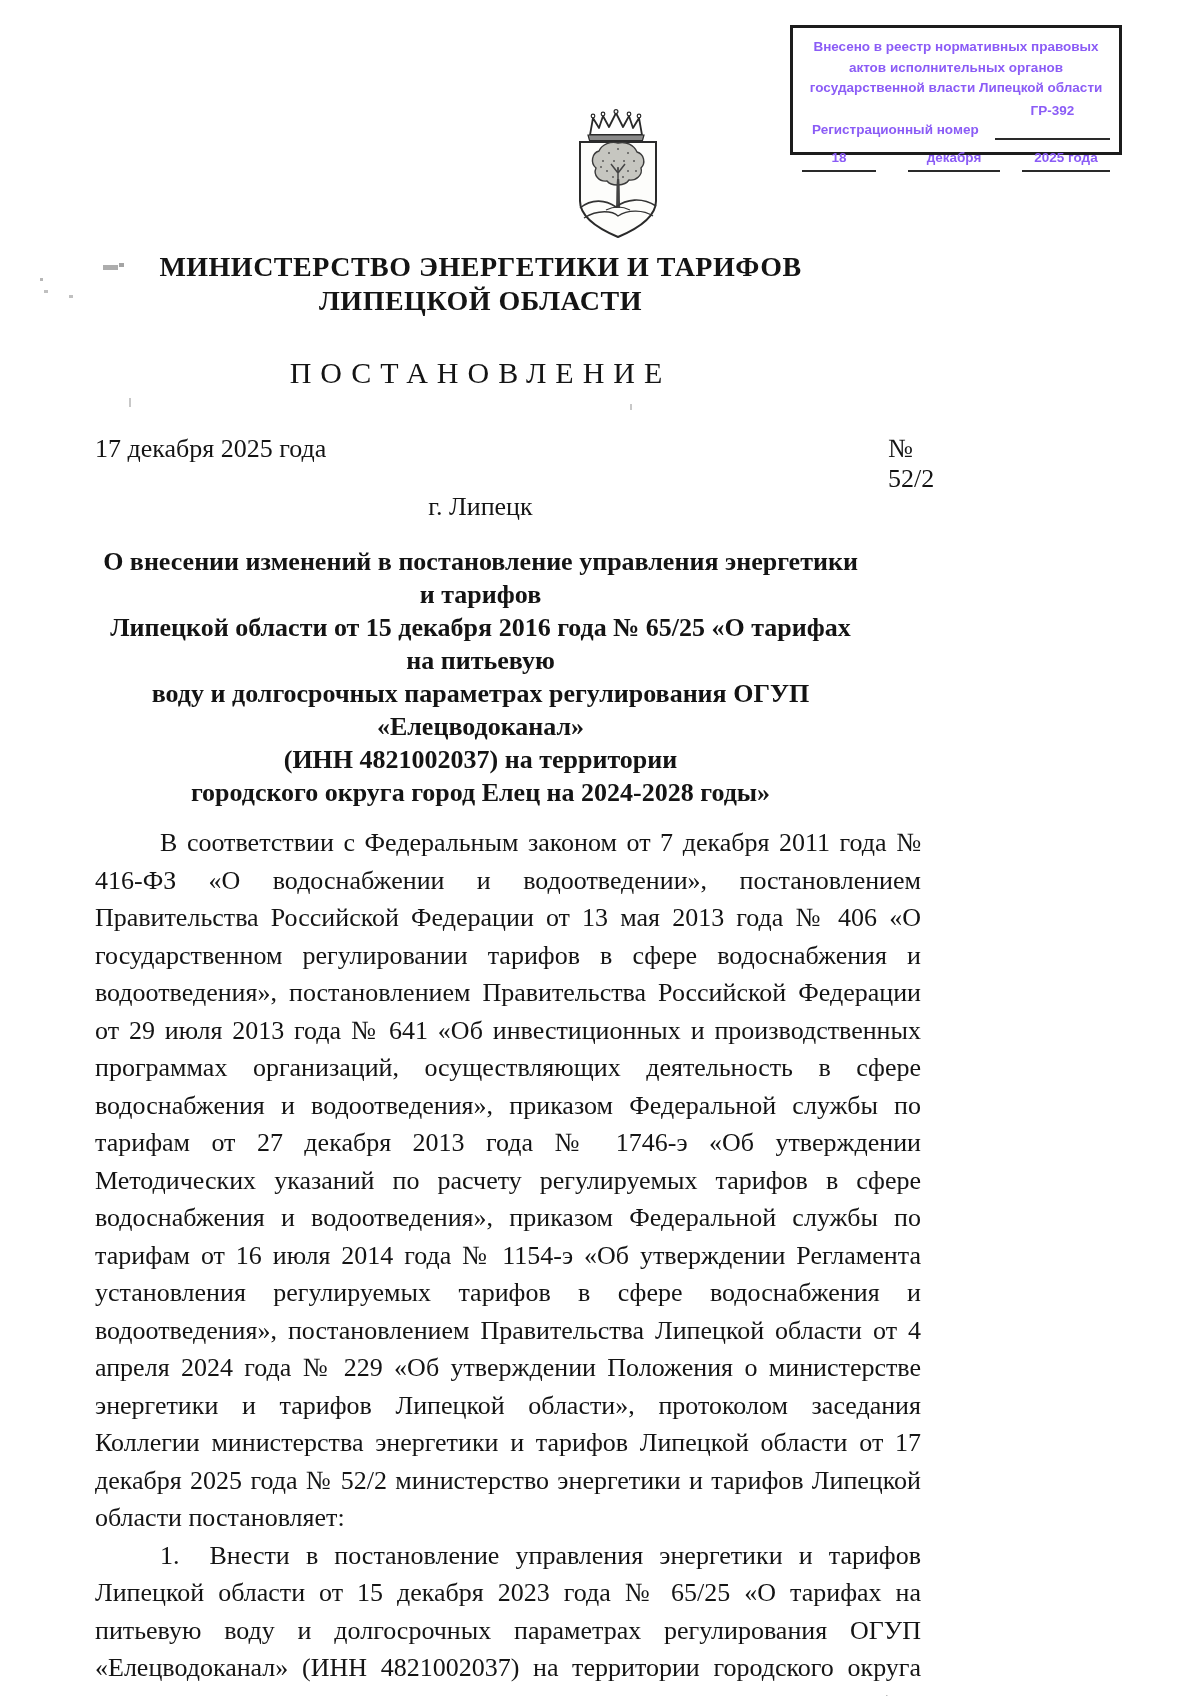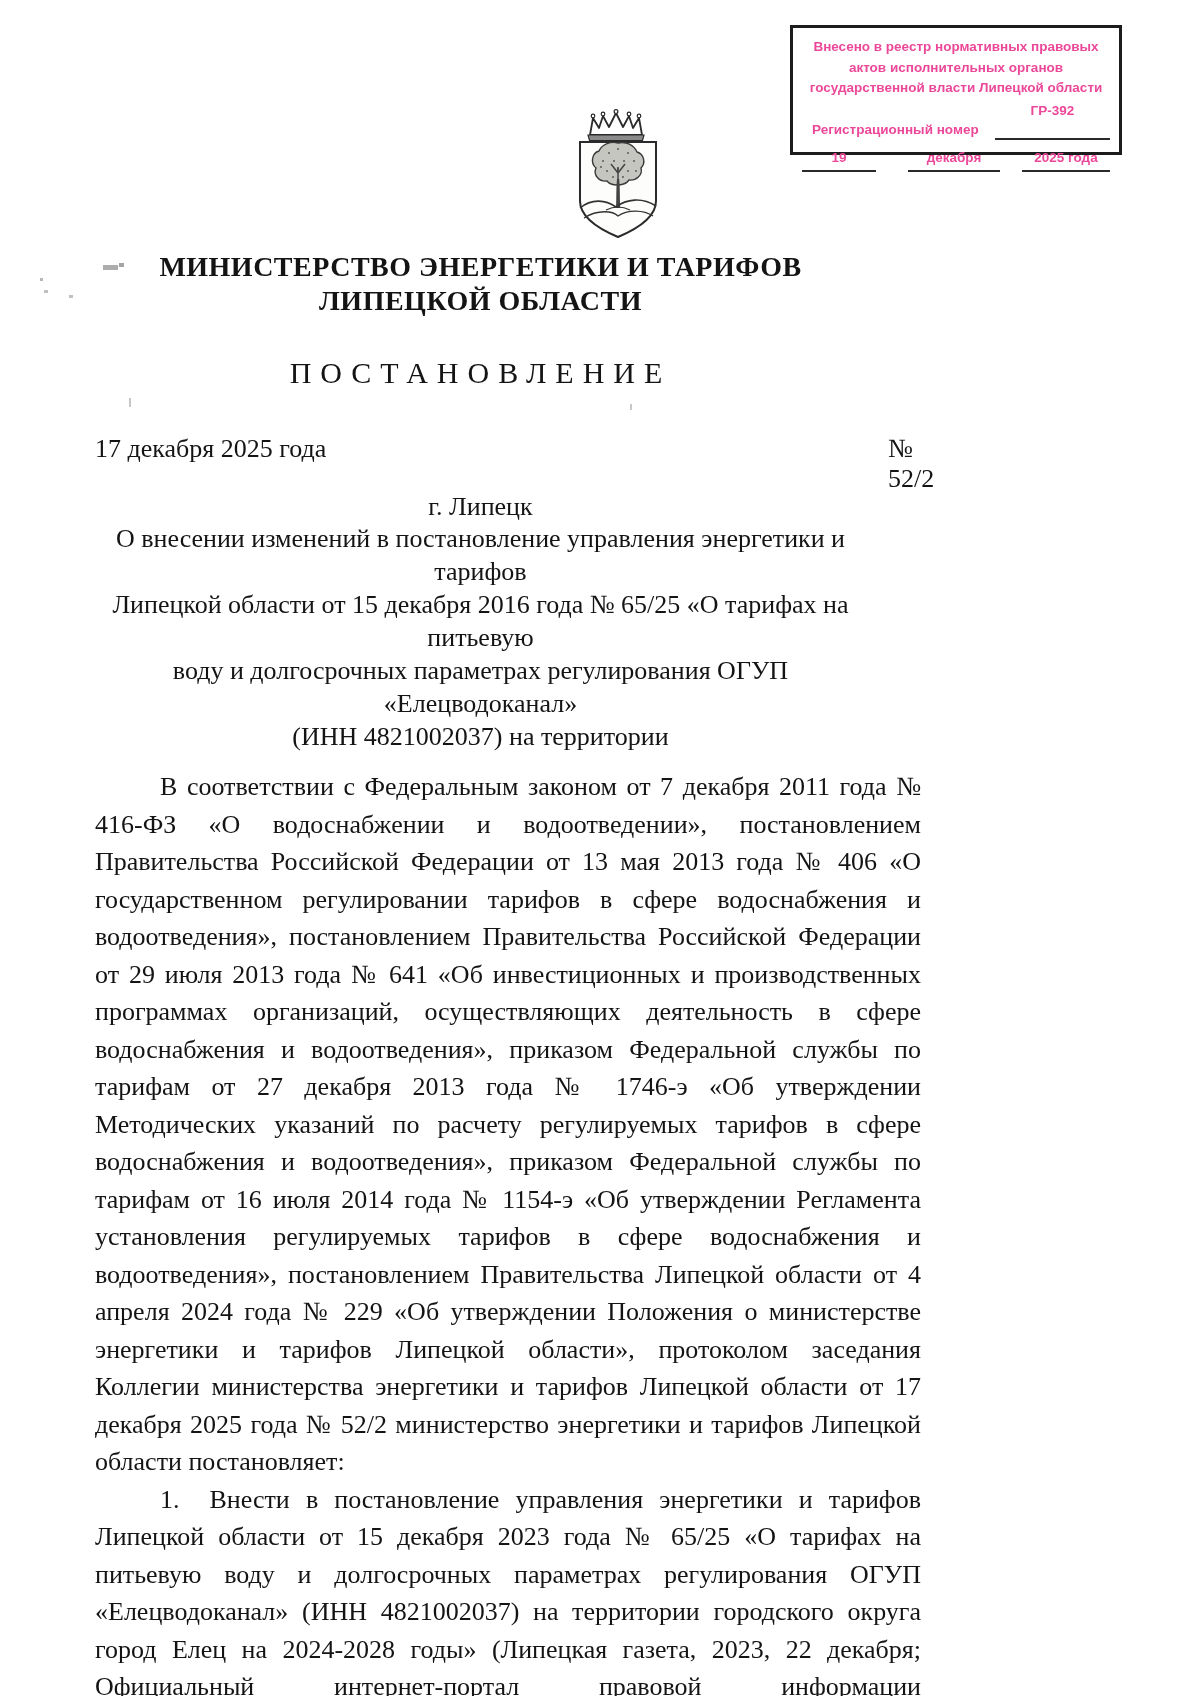--- a/index.html
+++ b/index.html
@@ -12,21 +12,21 @@
     color:#141414;
     overflow:hidden;
   }
   
   .stamp{
     position:absolute;left:790px;top:25px;width:332px;height:130px;
     box-sizing:border-box;
     border:3px solid #1c1c1c;
     padding:9px 9px 7px 9px;
     font-family:"Liberation Sans", sans-serif;
-    font-size:13.5px;font-weight:bold;color:#ec4899;
+    font-size:13.5px;font-weight:bold;color:#8b5cf6;
     line-height:20.5px;text-align:center;
   }
   .stamp-row{display:flex;align-items:flex-end;}
   .stamp-reg{margin-top:2px;}
   .stamp-reg .lbl{white-space:nowrap;padding-left:10px;}
   .stamp-reg .val{flex:1;margin-left:16px;border-bottom:2px solid #2a2a2a;text-align:center;padding-bottom:17px;}
   .stamp-date{margin-top:8px;}
   .stamp-date .cell{border-bottom:2px solid #2a2a2a;text-align:center;padding-bottom:1px;}
   .stamp-date .d1{width:74px;}
   .stamp-date .d2{width:92px;margin-left:32px;}
@@ -34,21 +34,21 @@
   
   .emblem{position:absolute;left:576px;top:109px;width:84px;height:132px;}
   
   .content{position:absolute;left:0;top:0;width:1016px;padding:250px 95px 0 95px;box-sizing:border-box;}
   .c{ text-align:center;padding-right:55px; }
   .ministry{font-weight:bold;font-size:28px;line-height:34px;letter-spacing:.5px;}
   .doc-type{margin-top:38px;font-weight:normal;font-size:30px;letter-spacing:9px;}
   .meta{position:relative;margin-top:44px;font-size:26px;height:34px;}
   .meta .num{position:absolute;left:793px;top:0;}
   .city{margin-top:24px;font-size:26px;}
-  .subject{font-weight:normal;font-size:26px;line-height:33px;}
+  .subject{margin-top:23px;font-weight:bold;font-size:26px;line-height:33px;}
   
   .para{
     margin:0;font-size:26px;line-height:37.5px;
     text-align:justify;text-indent:65px;
   }
   .para.first{margin-top:15px;}
   .para.second{}
   .item-num{margin-right:30px;}
   
   .speck{position:absolute;background:#4a4a4a;}
@@ -60,21 +60,21 @@
 
   <div class="stamp">
     <div>Внесено в реестр нормативных правовых</div>
     <div>актов исполнительных органов</div>
     <div>государственной власти Липецкой области</div>
     <div class="stamp-row stamp-reg">
       <span class="lbl">Регистрационный номер</span>
       <span class="val">ГР-392</span>
     </div>
     <div class="stamp-row stamp-date">
-      <span class="cell d1">19</span>
+      <span class="cell d1">18</span>
       <span class="cell d2">декабря</span>
       <span class="cell d3">2025 года</span>
     </div>
   </div>
 
   <div class="emblem">
     <svg width="84" height="132" viewBox="0 0 84 132" xmlns="http://www.w3.org/2000/svg">
 
       <path d="M14,26 L17,9 L23,19 L27,7 L33,18 L40,4 L47,18 L53,7 L57,19 L63,9 L66,26 Z" fill="#ffffff" stroke="#2a2a2a" stroke-width="1.8" stroke-linejoin="round"></path>
       <circle cx="17" cy="7" r="1.8" fill="#fff" stroke="#2a2a2a" stroke-width="1.2"></circle>
@@ -126,20 +126,21 @@
       <span class="num">№ 52/2</span>
     </div>
 
     <div class="city c">г. Липецк</div>
 
     <div class="subject c">
       <div>О внесении изменений в постановление управления энергетики и тарифов</div>
       <div>Липецкой области от 15 декабря 2016 года № 65/25 «О тарифах на питьевую</div>
       <div>воду и долгосрочных параметрах регулирования ОГУП «Елецводоканал»</div>
       <div>(ИНН 4821002037) на территории</div>
+      <div>городского округа город Елец на 2024-2028 годы»</div>
     </div>
 
     <p class="para first">В соответствии с Федеральным законом от 7 декабря 2011 года № 416-ФЗ «О водоснабжении и водоотведении», постановлением Правительства Российской Федерации от 13 мая 2013 года № 406 «О государственном регулировании тарифов в сфере водоснабжения и водоотведения», постановлением Правительства Российской Федерации от 29 июля 2013 года № 641 «Об инвестиционных и производственных программах организаций, осуществляющих деятельность в сфере водоснабжения и водоотведения», приказом Федеральной службы по тарифам от 27 декабря 2013 года № 1746-э «Об утверждении Методических указаний по расчету регулируемых тарифов в сфере водоснабжения и водоотведения», приказом Федеральной службы по тарифам от 16 июля 2014 года № 1154-э «Об утверждении Регламента установления регулируемых тарифов в сфере водоснабжения и водоотведения», постановлением Правительства Липецкой области от 4 апреля 2024 года № 229 «Об утверждении Положения о министерстве энергетики и тарифов Липецкой области», протоколом заседания Коллегии министерства энергетики и тарифов Липецкой области от 17 декабря 2025 года № 52/2 министерство энергетики и тарифов Липецкой области постановляет:</p>
 
     <p class="para second"><span class="item-num">1.</span><span>Внести в постановление управления энергетики и тарифов Липецкой области от 15 декабря 2023 года № 65/25 «О тарифах на питьевую воду и долгосрочных параметрах регулирования ОГУП «Елецводоканал» (ИНН 4821002037) на территории городского округа город Елец на 2024-2028 годы» (Липецкая газета, 2023, 22 декабря; Официальный интернет-портал правовой информации (www.pravo.gov.ru), 2024, 20 декабря) следующие изменения:</span></p>
   </div>
 
   <div class="speck" style="left:103px;top:265px;width:15px;height:5px;opacity:.45;"></div>
   <div class="speck" style="left:119px;top:263px;width:5px;height:4px;opacity:.5;"></div>
   <div class="speck" style="left:40px;top:278px;width:3px;height:3px;opacity:.4;"></div>

